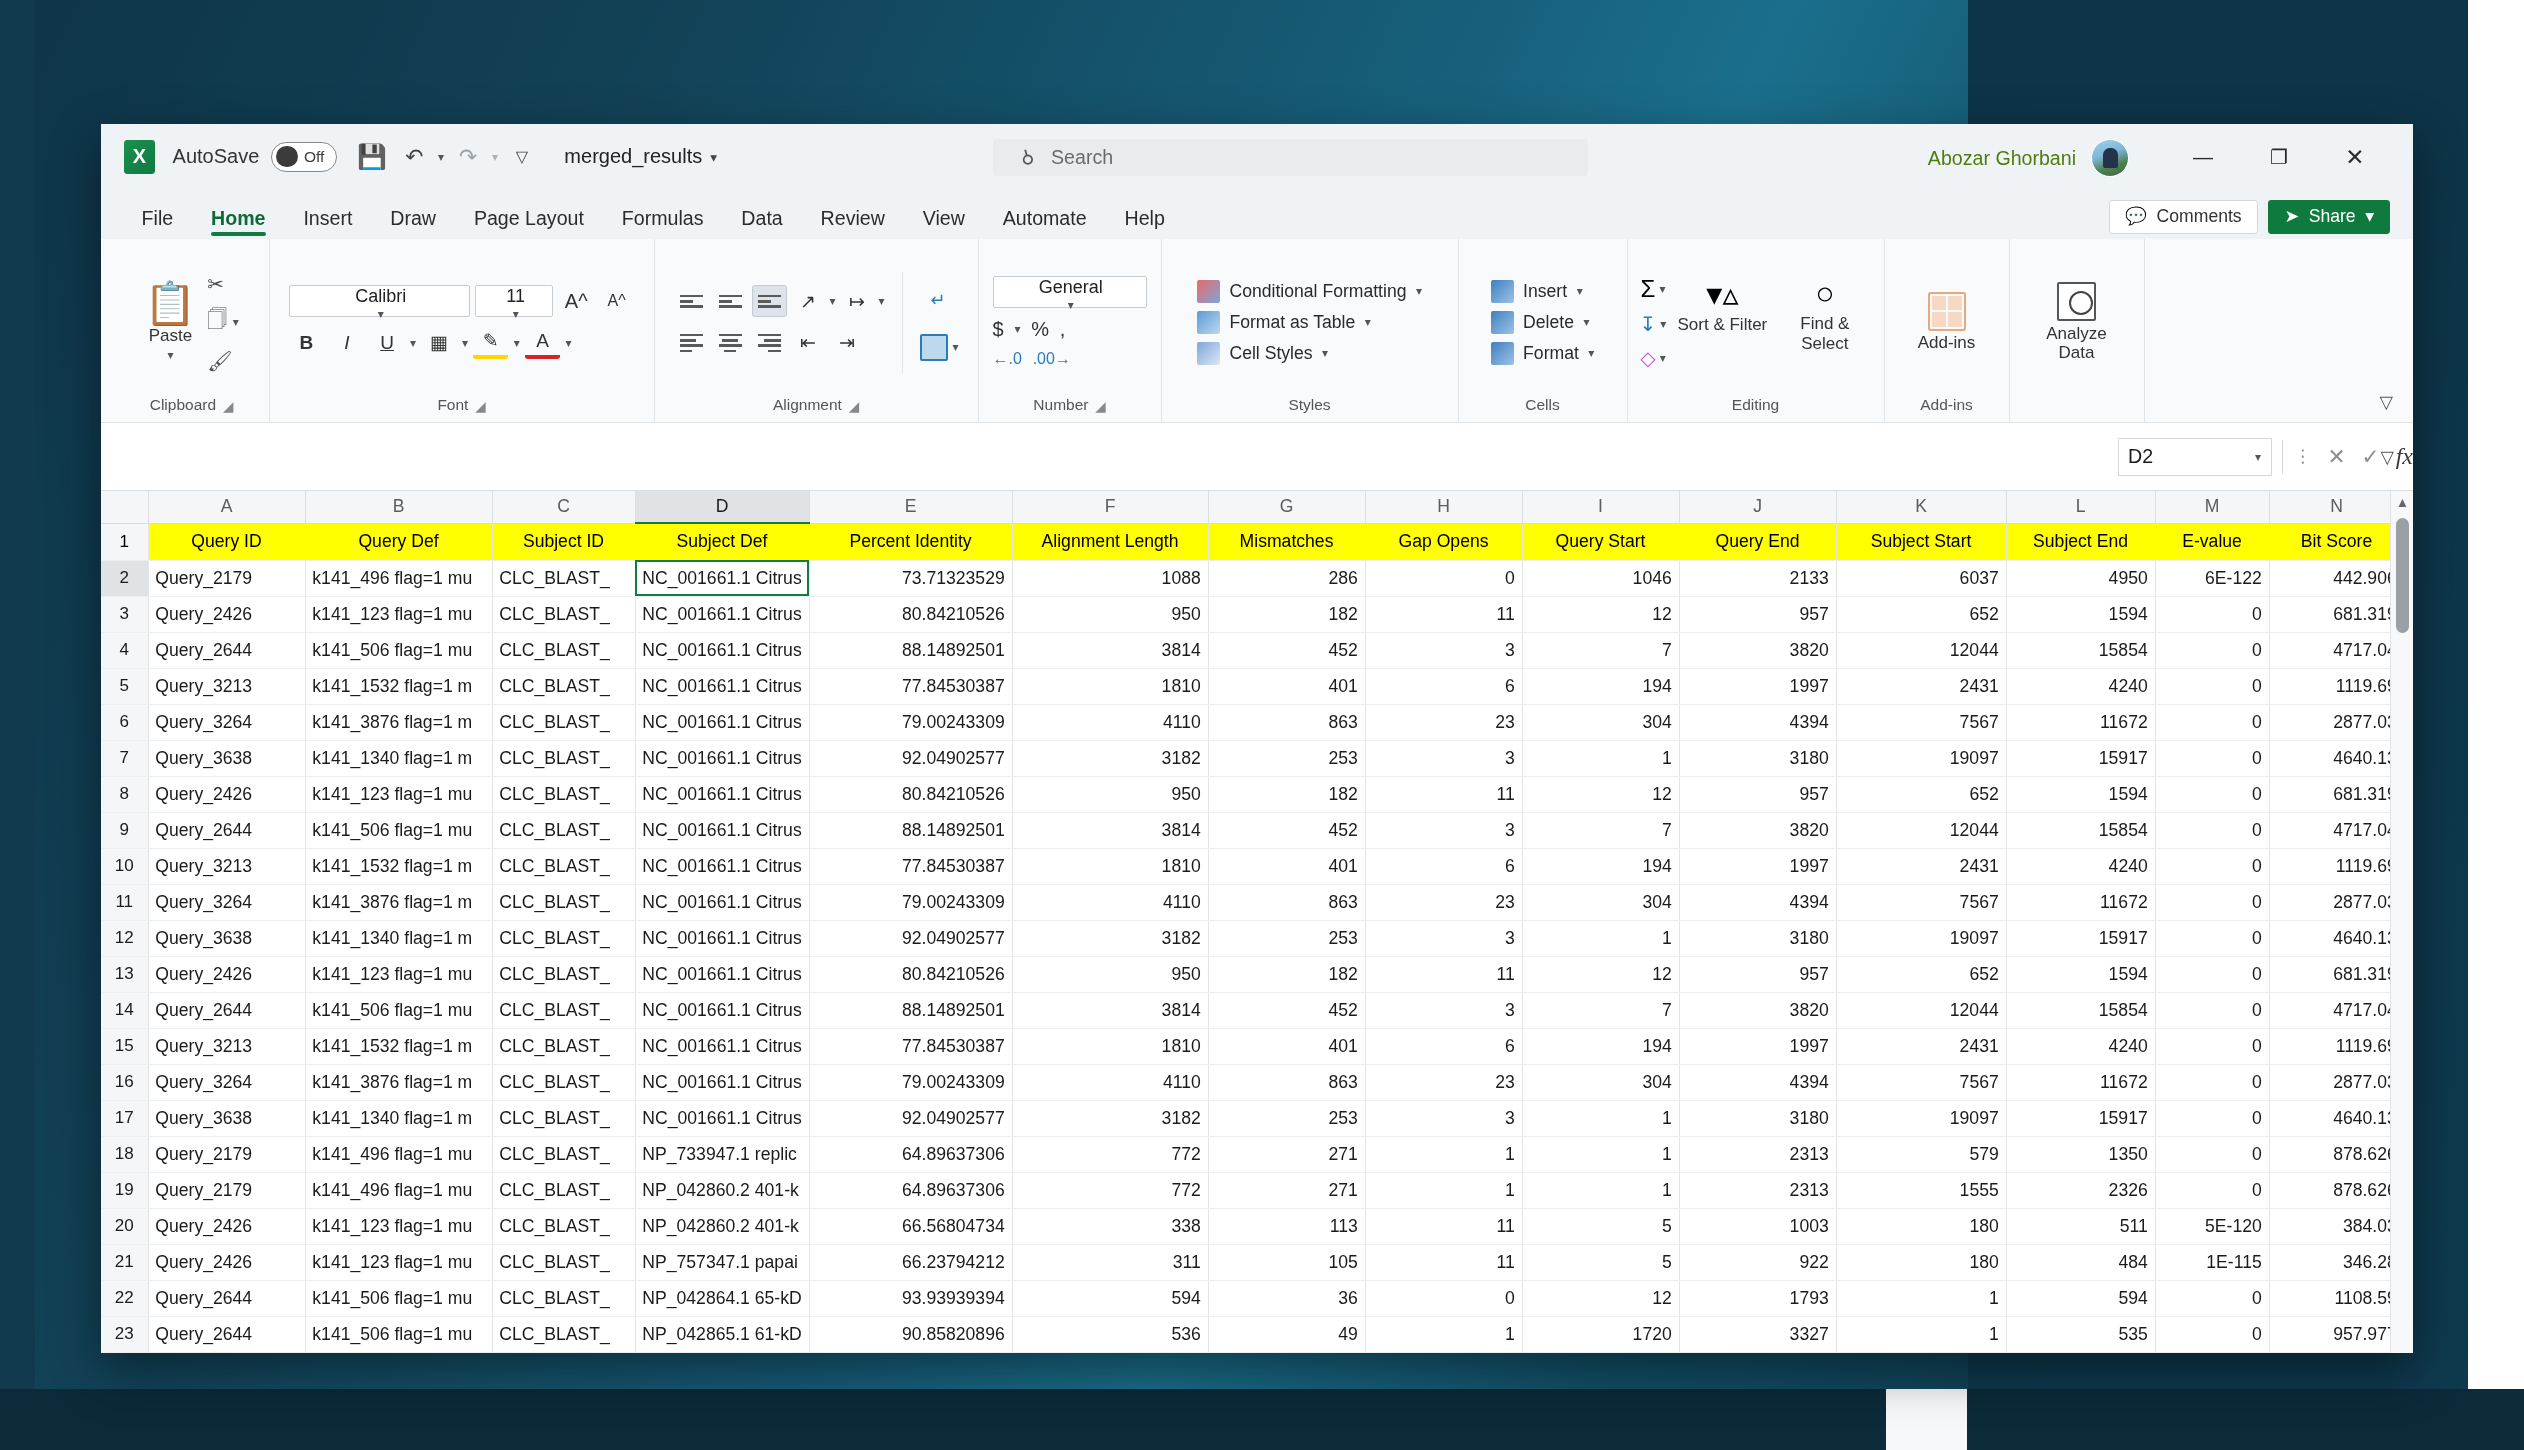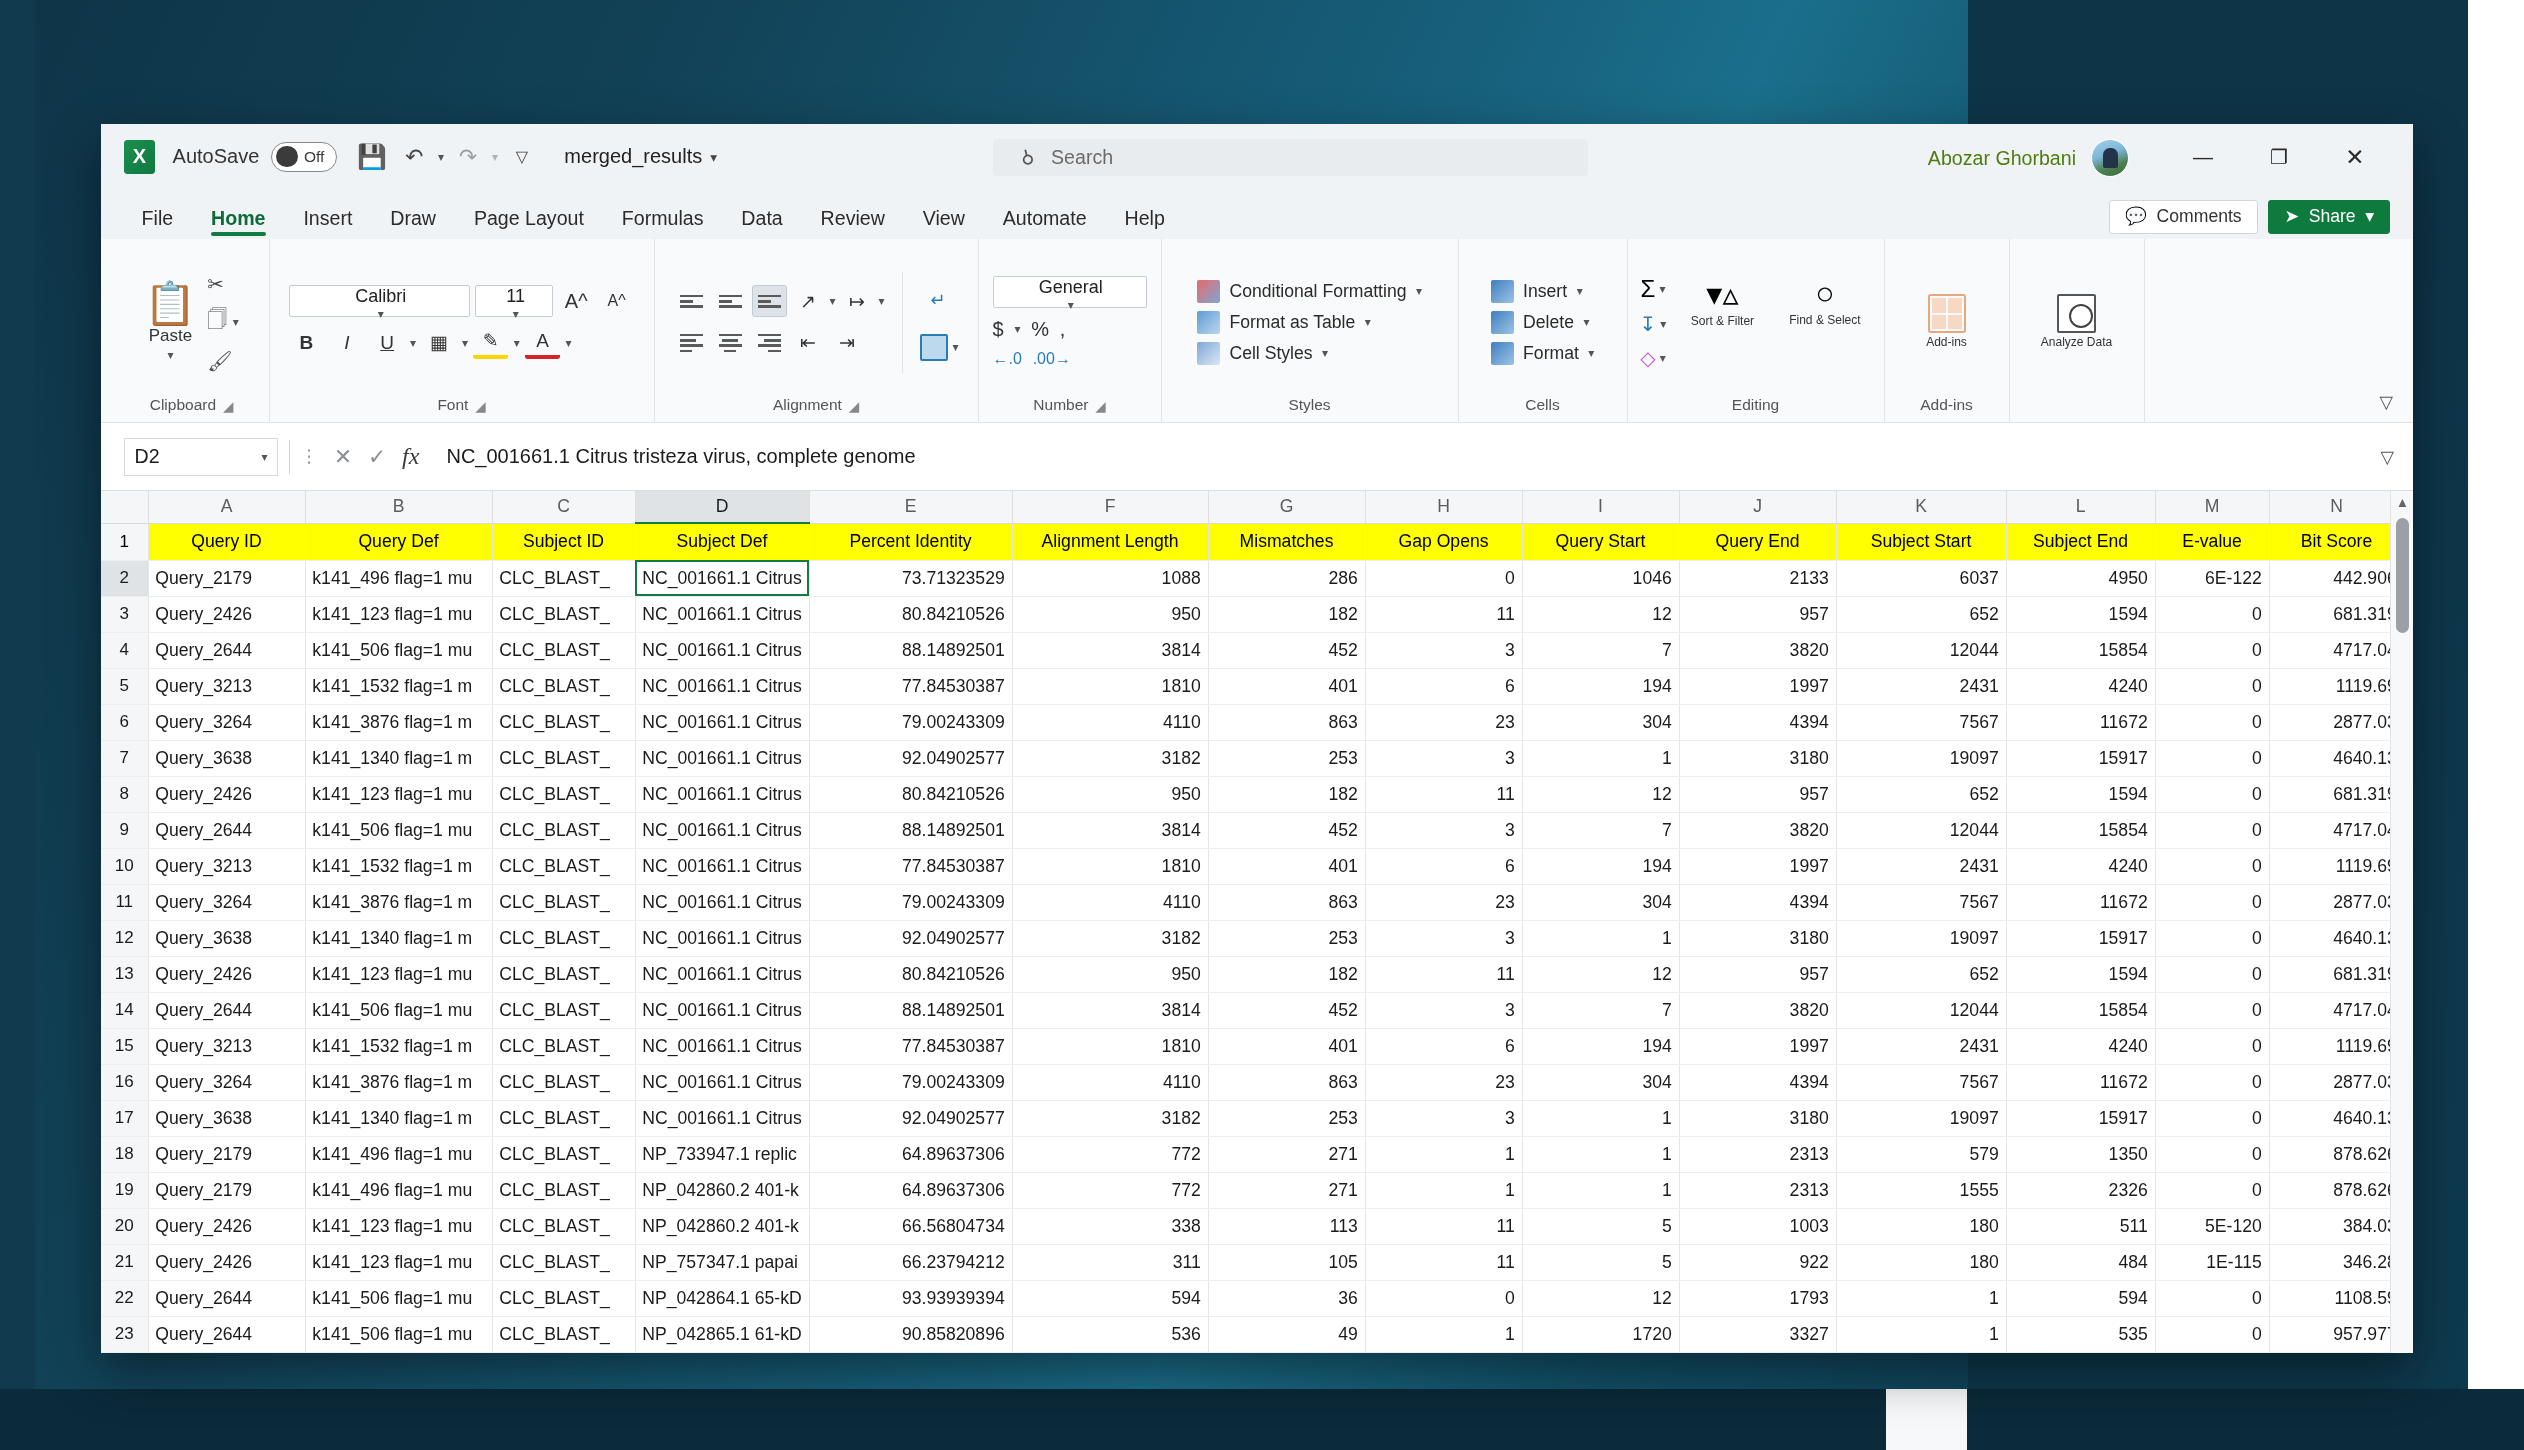--- a/index.html
+++ b/index.html
@@ -191,21 +191,21 @@
   .sq-ico{ width:23px;height:23px;border-radius:2px;}
   .ci1{ background:linear-gradient(135deg,#e86a6a 0%,#7fa6d8 100%);}
   .ci2{ background:linear-gradient(135deg,#5b9bd5 0%,#bdd7ee 100%);}
   .ci3{ background:linear-gradient(135deg,#7fa6d8 0%,#dbe7f4 100%);}
   .ci4{ background:linear-gradient(135deg,#3f7fc0 0%,#9dc3e6 100%);}
 
   
   .editcol{ display:flex; gap:9.5px; align-items:flex-start; }
   .minicol{ display:flex;flex-direction:column;gap:9.5px;align-items:center;}
   .bigbtn{ display:flex;flex-direction:column;align-items:center;gap:2.7px;width:93px;}
-  .bigbtn .lbl{ font-size:12px;color:#333;text-align:center;line-height:1.15;}
+  .bigbtn .lbl{ font-size:17px;color:#333;text-align:center;line-height:1.15;}
   .bigico{ font-size:32px; }
   .addins-ico{
     width:38px;height:39px;border:2.7px solid #e8a87c;border-radius:2.7px;
     display:grid;grid-template-columns:1fr 1fr;grid-template-rows:1fr 1fr;gap:2px;padding:2px;
   }
   .addins-ico span{ background:#f6d8c4; display:block;}
   .analyze-ico{
     width:39px;height:39px;border:2px solid #555;border-radius:2px;position:relative;background:#fff;
   }
   .analyze-ico:after{
@@ -625,21 +625,20 @@
       <span>D2</span>
       <span class="caret">▾</span>
     </div>
     <div class="fb-sep"></div>
     <div class="fb-btns">
       <span style="font-size:17.6px">⋮</span>
       <span>✕</span>
       <span>✓</span>
       <span class="fx">fx</span>
     </div>
-    <div class="fb-input">NC_001661.1 Citrus tristeza virus, complete genome</div>
     <span class="fb-collapse">▽</span>
   </div>
 
   <div class="gridwrap">
     <table class="sheet">
       <colgroup>
         <col style="width:47px">
           <col style="width:157px">
           <col style="width:187px">
           <col style="width:143px">

